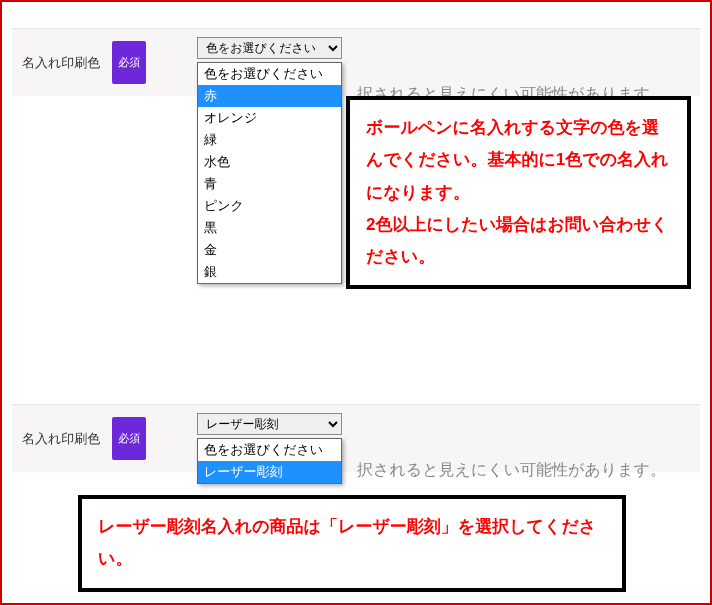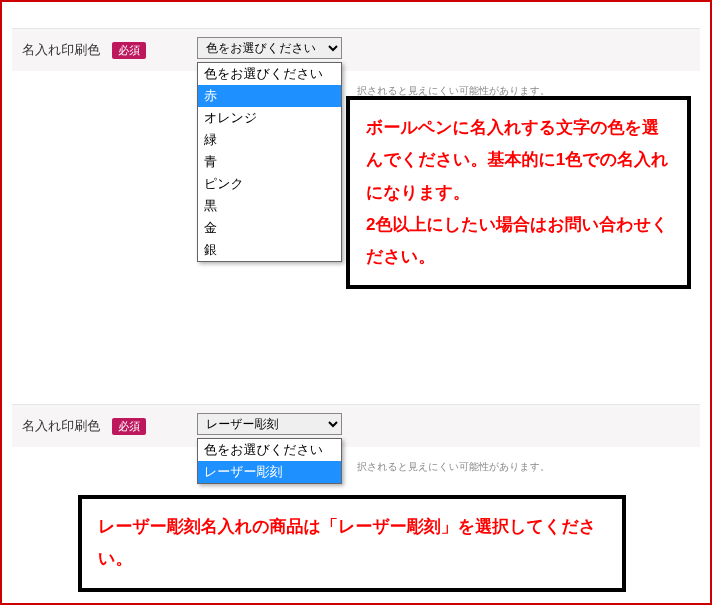--- a/index.html
+++ b/index.html
@@ -30,45 +30,45 @@
       padding: 4px 10px;
       display: flex;
       align-items: center;
       gap: 12px;
     }
     .field-label {
       color: #333;
       font-size: 13px;
     }
     .required-badge {
-      background: #be185d;
+      background: #6d28d9;
       color: #fff;
       font-size: 11px;
-      padding: 1px 6px;
+      padding: 14px 6px;
       border-radius: 2px;
     }
     .input-cell {
       flex: 1;
       padding: 0 10px;
       position: relative;
     }
     .select-box {
       width: 145px;
       height: 22px;
       font-size: 12px;
       border: 1px solid #888;
       background: #efefef;
       padding: 1px 4px;
     }
     .hint-partial {
       position: absolute;
       left: 345px;
       top: 56px;
       color: #888;
-      font-size: 10px;
+      font-size: 16px;
       white-space: nowrap;
     }
     .dropdown-list {
       position: absolute;
       left: 185px;
       top: 34px;
       width: 145px;
       background: #fff;
       border: 1px solid #666;
       box-shadow: 2px 2px 4px rgba(0,0,0,0.3);
@@ -128,20 +128,21 @@
       </select>
     </div>
   </div>
   <div class="hint-partial">択されると見えにくい可能性があります。</div>
 
   <div class="dropdown-list" id="dd1">
       <div class="dropdown-item">色をお選びください</div>
       <div class="dropdown-item highlighted">赤</div>
       <div class="dropdown-item">オレンジ</div>
       <div class="dropdown-item">緑</div>
+      <div class="dropdown-item">水色</div>
       <div class="dropdown-item">青</div>
       <div class="dropdown-item">ピンク</div>
       <div class="dropdown-item">黒</div>
       <div class="dropdown-item">金</div>
       <div class="dropdown-item">銀</div>
     </div>
 </div>
 
 <div class="callout-box callout1">
   <span style="white-space:pre-line;">ボールペンに名入れする文字の色を選んでください。基本的に1色での名入れになります。

